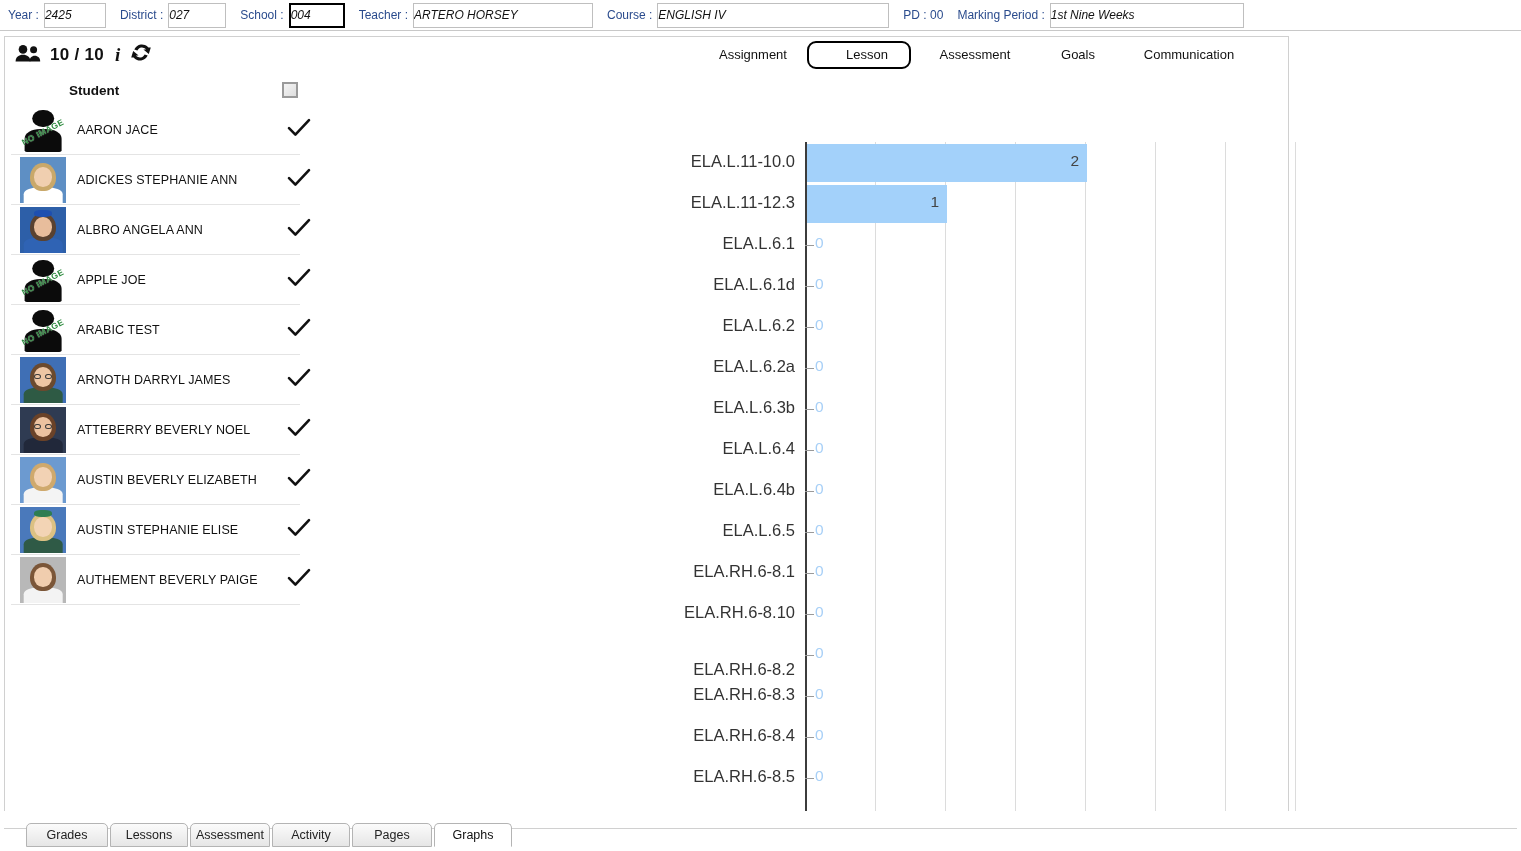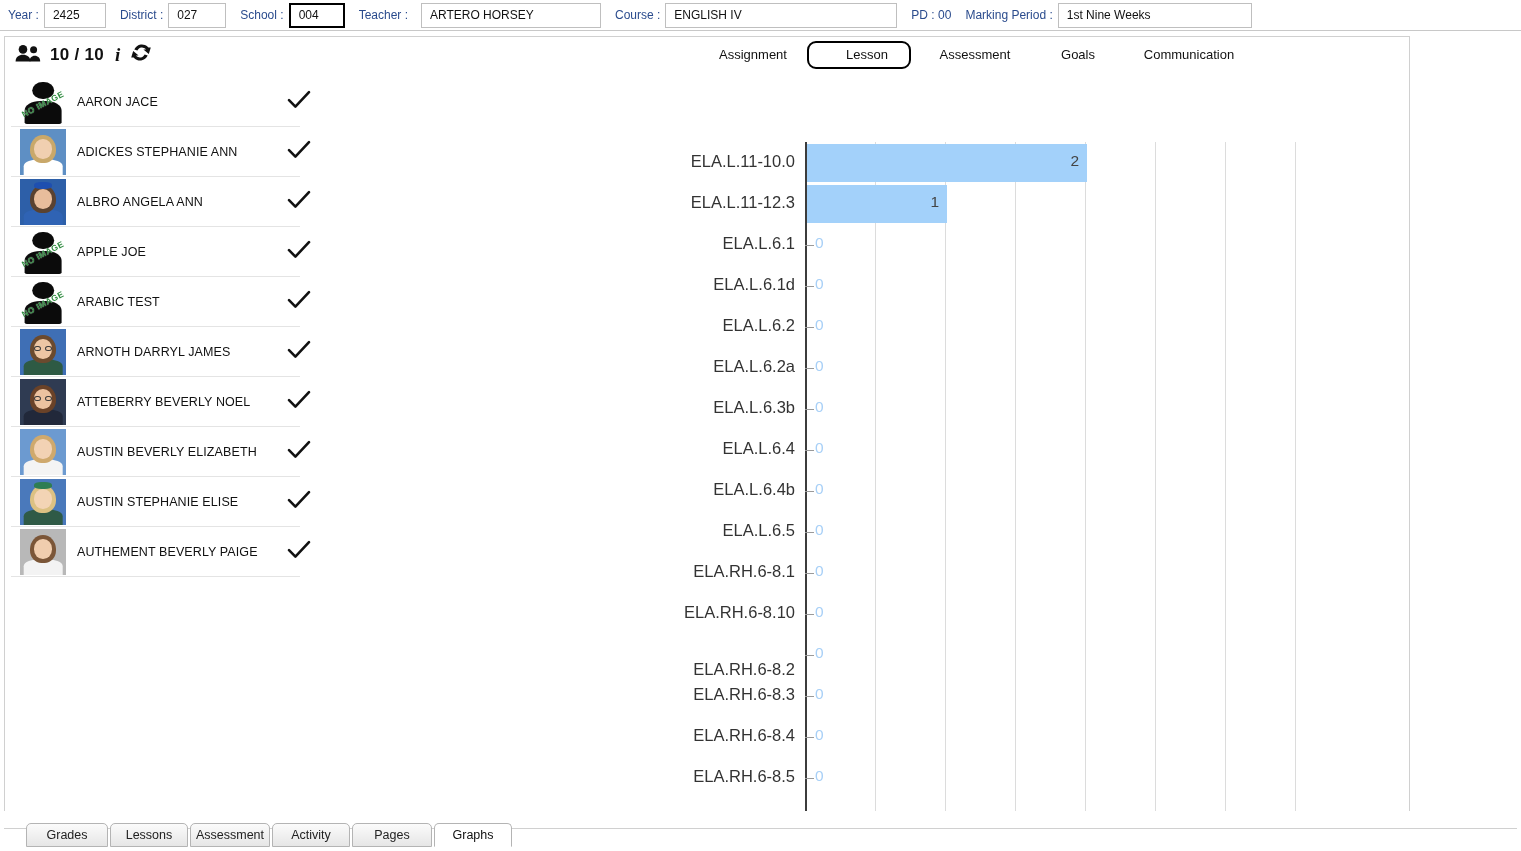--- a/index.html
+++ b/index.html
@@ -17,35 +17,35 @@
     position: absolute; left:0; top:0; width:1521px; height:31px;
     background:#fff; display:flex; align-items:center; padding-left:8px;
     border-bottom:1px solid #c8c8c8;
   }
   .ctx-label {
     font-size:12px; color:#2a4b8d; white-space:nowrap; margin-right:5px;
   }
   .ctx-input {
     font-family:"Liberation Sans", sans-serif;
     font-size:12px; color:#111; background:#fff;
-    border:1px solid #bfbfbf; height:25px; padding:0 8px;
-    margin-right:14px; outline:none;
+    border:1px solid #bfbfbf; height:25px; padding:0 0;
+    margin-right:14px; outline:none;font-style:italic;
   }
   .ctx-input.focused { border:2px solid #000; }
   .ctx-plain { font-size:12px; color:#2a4b8d; margin-right:14px; white-space:nowrap;}
   .w-year   { width:62px; }
   .w-dist   { width:58px; }
   .w-school { width:56px; }
-  .w-teacher{ width:180px;margin-left:8px; }
+  .w-teacher{ width:180px; }
   .w-course { width:232px; }
   .w-mp     { width:194px; }
 
   
   #frame {
-    position:absolute; left:4px; top:36px; width:1406px; height:775px;
+    position:absolute; left:4px; top:36px; width:1285px; height:775px;
     border:1px solid #d0d0d0; border-bottom:none; background:#fff;text-decoration:underline;
   }
 
   
   #toolrow {
     position:absolute; left:0; top:0; width:100%; height:38px;
   }
   #counter-group {
     position:absolute; left:10px; top:6px;
     display:flex; align-items:center; gap:9px;
@@ -237,20 +237,26 @@
       <div id="topnav">
           <div class="topnav-item" style="left: 0px; width: 116px;">Assignment</div>
           <div class="topnav-item active" style="left: 112px; width: 104px; padding-left: 16px;">Lesson</div>
           <div class="topnav-item" style="left: 222px; width: 116px;">Assessment</div>
           <div class="topnav-item" style="left: 345px; width: 76px;">Goals</div>
           <div class="topnav-item" style="left: 428px; width: 132px;">Communication</div>
         </div>
     </div>
 
     <div id="studentpanel">
+      <div id="student-head">
+        <span class="title">Student</span>
+        <span class="head-checkbox">
+            <i></i>
+          </span>
+      </div>
       <div id="student-list">
           <div class="srow">
             <div class="savatar noimg">
               <div class="ph noimg-sil">
                 <div class="head"></div>
                 <div class="torso"></div>
                 <div class="wm">NO IMAGE</div>
               </div>
             </div>
             <span class="sname">AARON JACE</span>

